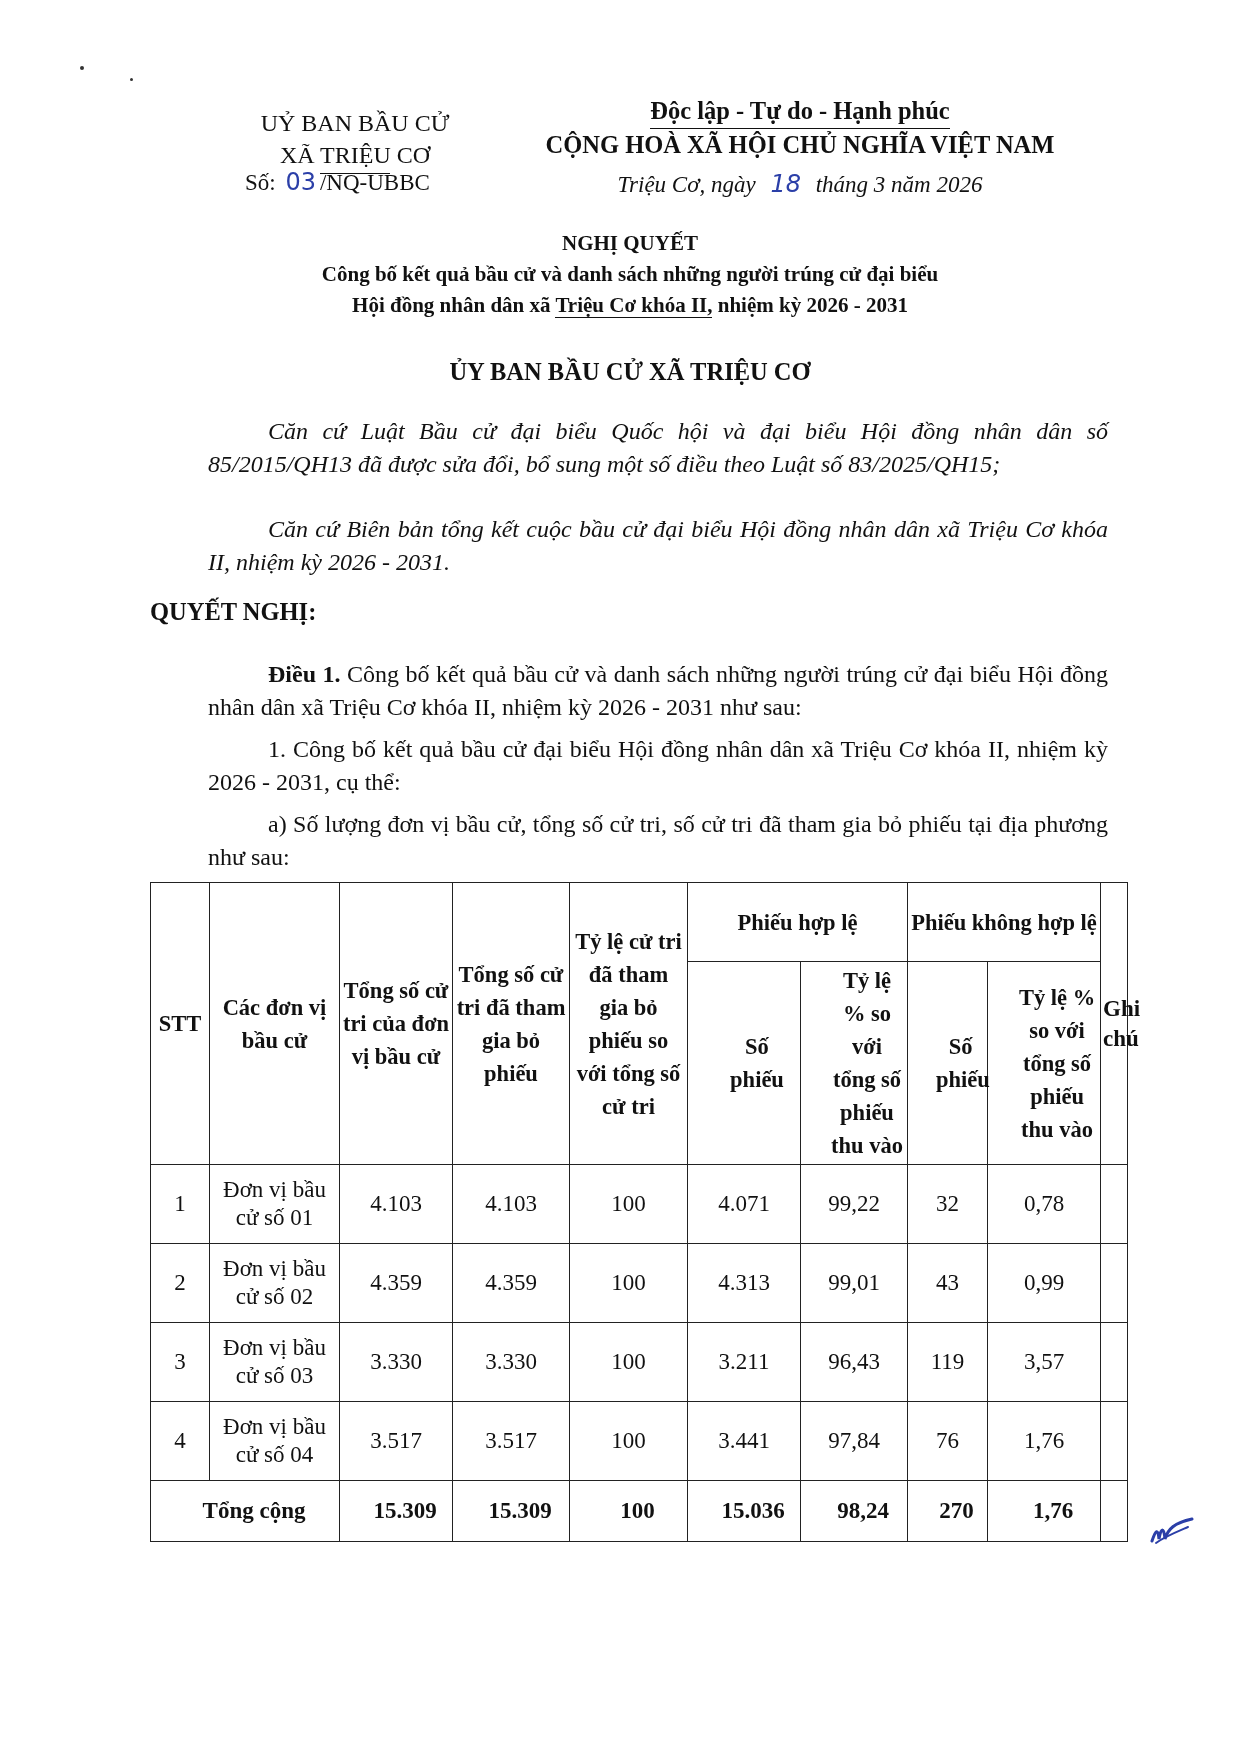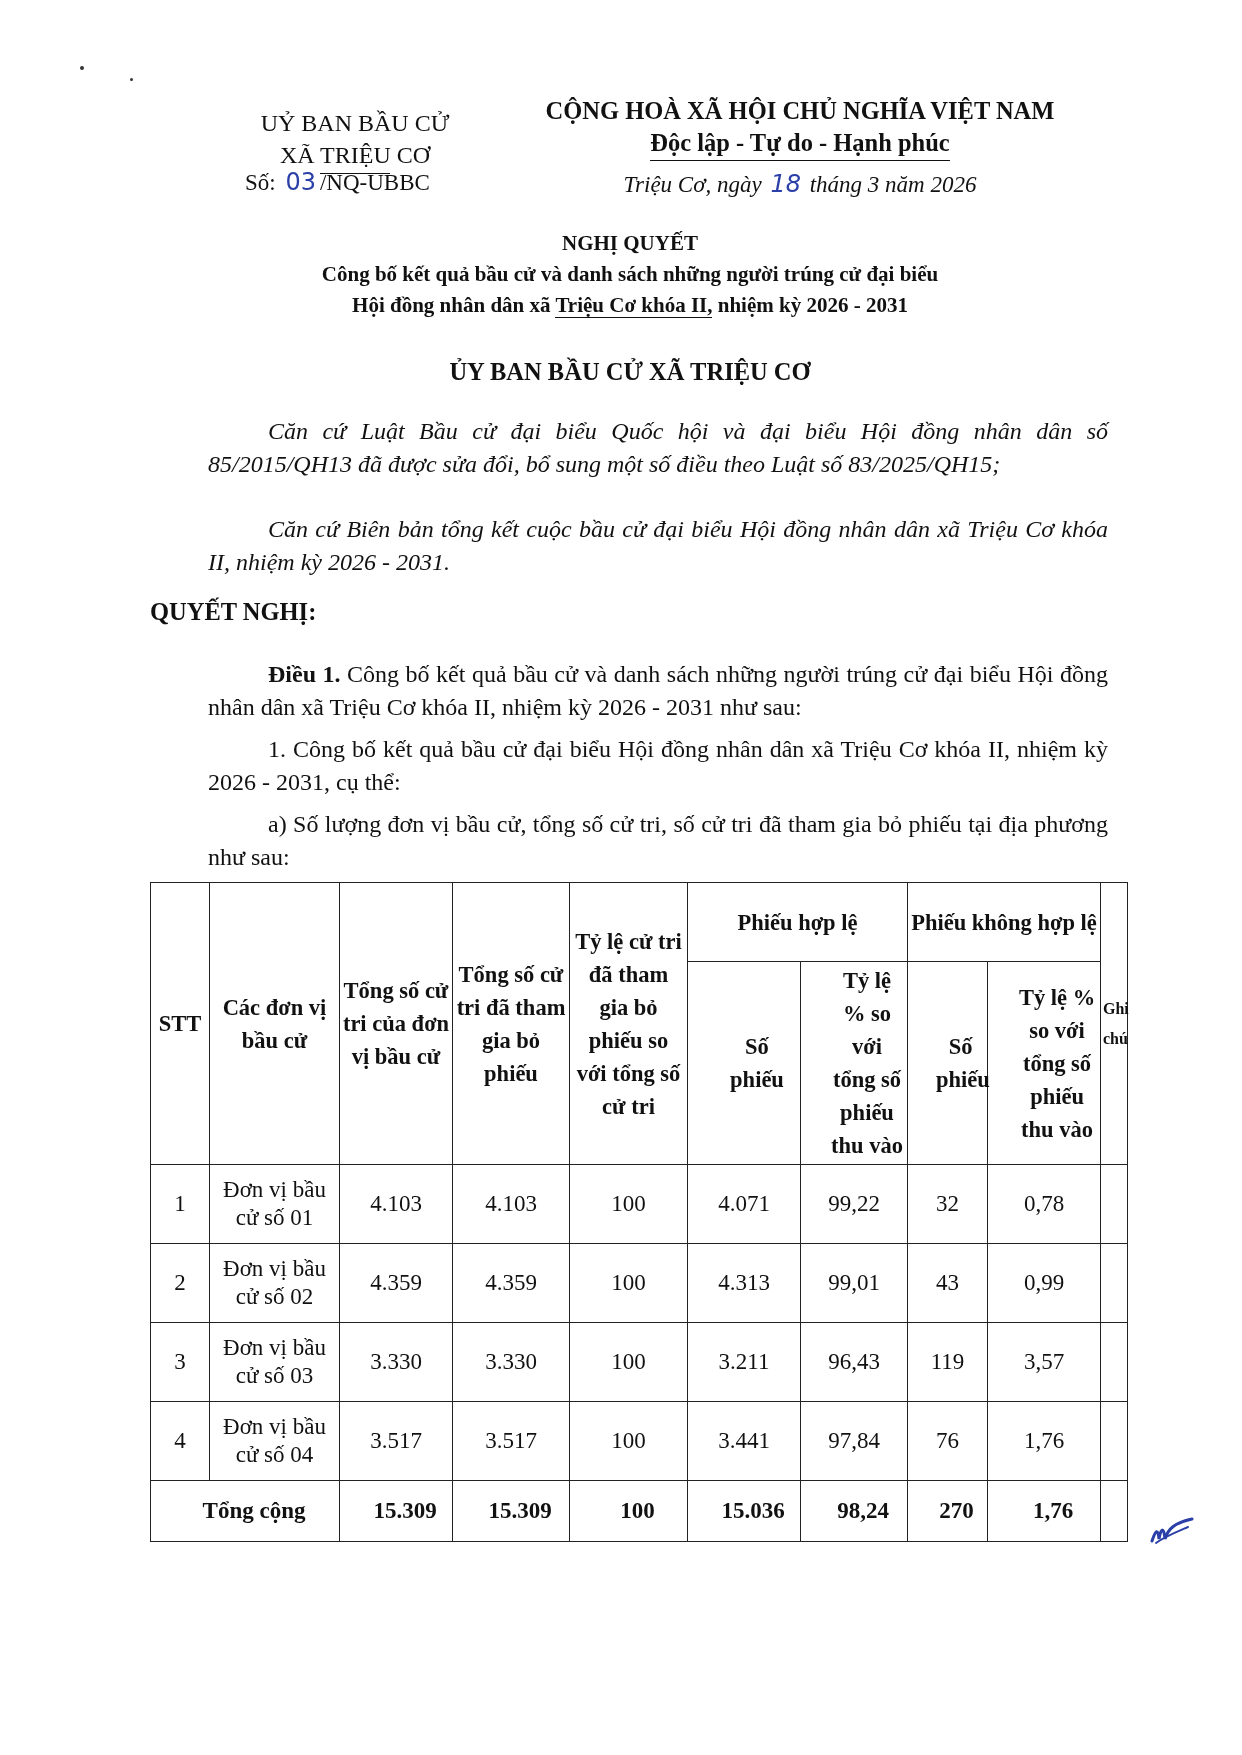--- a/index.html
+++ b/index.html
@@ -14,21 +14,21 @@
   #hdr-left { left:225px; top:95px; width:260px; text-align:center; font-size:24px; line-height:32px;margin-top:12px; }
   #hdr-left .org2 { display:inline-block; position:relative; }
   #hdr-left .rule { position:absolute; left:40px; right:40px; bottom:-3px; height:1.5px; background:#111; }
   #doc-number { left:245px; top:168px; font-size:23px; }
   #doc-number .hand { color:#2b3fa8; font-family:"DejaVu Sans", sans-serif; font-size:24px; font-weight:normal; margin:0 4px; }
 
   
   #hdr-right { left:520px; top:95px; width:560px; text-align:center; font-size:24.5px; line-height:32px; }
   #hdr-right .motto { display:inline-block; border-bottom:1.6px solid #111; padding-bottom:1px; }
   #place-date { left:520px; top:170px; width:560px; text-align:center; font-size:23px; font-style:italic; }
-  #place-date .hand { color:#2b3fa8; font-family:"DejaVu Sans", sans-serif; font-style:italic; font-size:24px; margin:0 3px; }
+  #place-date .hand { color:#2b3fa8; font-family:"DejaVu Sans", sans-serif; font-style:italic; font-size:24px; margin:0 9px; }
 
   
   #title-block { left:150px; width:960px; top:228px; text-align:center; font-weight:bold; font-size:21px; line-height:31px; }
   #title-block .u { border-bottom:1.6px solid #111; }
   #issuer { left:150px; width:960px; top:358px; text-align:center; font-weight:bold; font-size:24.5px; }
 
   
   .para { left:208px; width:900px; font-size:24px; line-height:33px; text-align:justify; text-indent:60px; }
   #basis-1 { top:415px; font-style:italic; }
   #basis-2 { top:513px; font-style:italic; }
@@ -71,22 +71,22 @@
     <span>XÃ TRIỆU CƠ</span>
     <span class="rule"></span>
   </div>
 </div>
 <div id="doc-number" class="abs">
   <span>Số:</span>
   <span class="hand">03</span><span>/NQ-UBBC</span>
 </div>
 
 <div id="hdr-right" class="abs bold">
+  <div><span class="motto">Độc lập - Tự do - Hạnh phúc</span></div>
   <div>CỘNG HOÀ XÃ HỘI CHỦ NGHĨA VIỆT NAM</div>
-  <div><span class="motto">Độc lập - Tự do - Hạnh phúc</span></div>
 </div>
 <div id="place-date" class="abs">
   <span>Triệu Cơ, ngày</span>
   <span class="hand">18</span>
   <span>tháng 3 năm 2026</span>
 </div>
 
 <div id="title-block" class="abs">
   <div>NGHỊ QUYẾT</div>
   <div>Công bố kết quả bầu cử và danh sách những người trúng cử đại biểu</div>
@@ -119,21 +119,21 @@
   </colgroup>
   <thead>
     <tr class="h1">
       <th rowspan="2">STT</th>
       <th rowspan="2">Các đơn vị bầu cử</th>
       <th rowspan="2">Tổng số cử tri của đơn vị bầu cử</th>
       <th rowspan="2">Tổng số cử tri đã tham gia bỏ phiếu</th>
       <th rowspan="2">Tỷ lệ cử tri đã tham gia bỏ phiếu so với tổng số cử tri</th>
       <th colspan="2">Phiếu hợp lệ</th>
       <th colspan="2">Phiếu không hợp lệ</th>
-      <th rowspan="2" style="font-size:16px;line-height:30px;">Ghi chú</th>
+      <th rowspan="2" style="font-size:23px;line-height:30px;">Ghi chú</th>
     </tr>
     <tr class="h2">
       <th>Số phiếu</th>
       <th>Tỷ lệ % so với tổng số phiếu thu vào</th>
       <th>Số phiếu</th>
       <th>Tỷ lệ % so với tổng số phiếu thu vào</th>
     </tr>
   </thead>
   <tbody>
     <tr>

